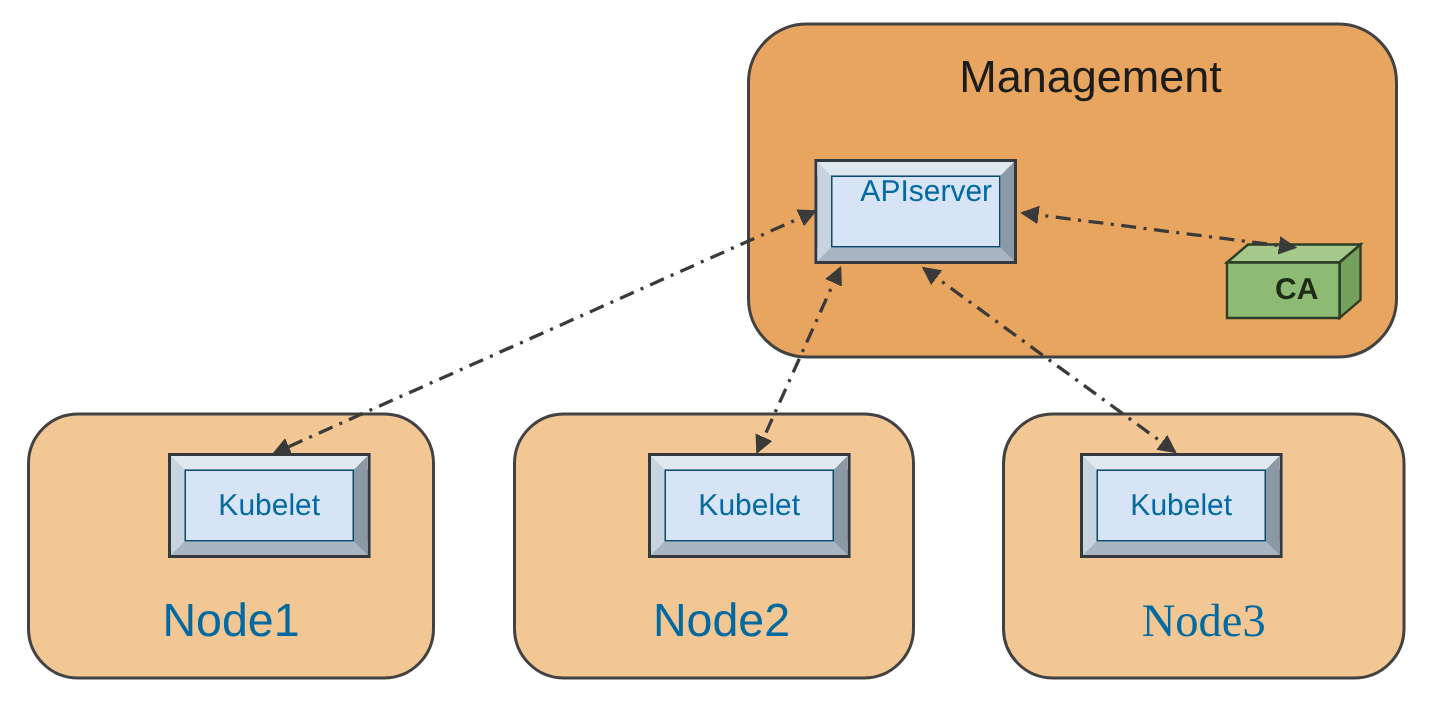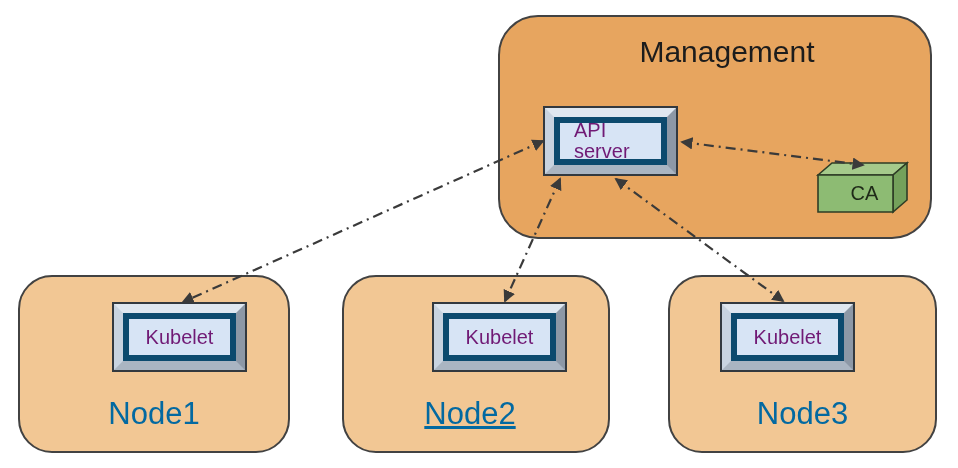--- a/index.html
+++ b/index.html
@@ -48,48 +48,48 @@
   }
   .node-title {
     position: absolute;
     top: 398px;
     text-align: center;
     font-size: 31px;
     line-height: 31px;
     color: #0369a1;
   }
   .node-title.t1 { left: 18px;  width: 272px; }
-  .node-title.t2 { left: 336px; width: 268px; text-decoration: underline; }
-  .node-title.t3 { left: 668px; width: 269px; }
+  .node-title.t2 { left: 347px; width: 268px; }
+  .node-title.t3 { left: 668px; width: 269px; font-family: Liberation Serif, serif; }
 
   
   .bevel {
     position: absolute;
     box-sizing: border-box;
     width: 135px; height: 70px;
     border: 2px solid #33393f;
     background: #9aa5b2;
   }
   .bevel .frame {
     position: absolute;
     inset: 0;
     border: 9px solid;
     border-color: #dfe7f0 #8d98a6 #aab5c2 #c8d3e0; 
   }
   .bevel .face {
     position: absolute;
     inset: 9px;
     box-sizing: border-box;
     background: #d7e4f5;
-    border: 6px solid #0c4a6e;
+    border: 1px solid #0c4a6e;
     display: flex;
-    flex-direction: column;
+    flex-direction: row;
     justify-content: center;
     align-items: center;
-    color: #701a75;
+    color: #0369a1;
     font-size: 20px;
     line-height: 21px;
   }
   .bevel .face.left-align {
     align-items: flex-start;
     padding-left: 14px;
   }
   .bevel.api { left: 543px; top: 106px; }
   .bevel.k1  { left: 112px; top: 302px; }
   .bevel.k2  { left: 432px; top: 302px; }
@@ -103,20 +103,21 @@
   }
   .ca-label {
     position: absolute;
     left: 818px; top: 175px;
     width: 93px; height: 37px;
     display: flex;
     align-items: center;
     justify-content: center;
     font-size: 20px;
     color: #1f2a18;
+    font-weight: bold;
   }
 
   
   svg.overlay {
     position: absolute;
     left: 0; top: 0;
     pointer-events: none;
   }
   .conn {
     stroke: #3a3a3a;

